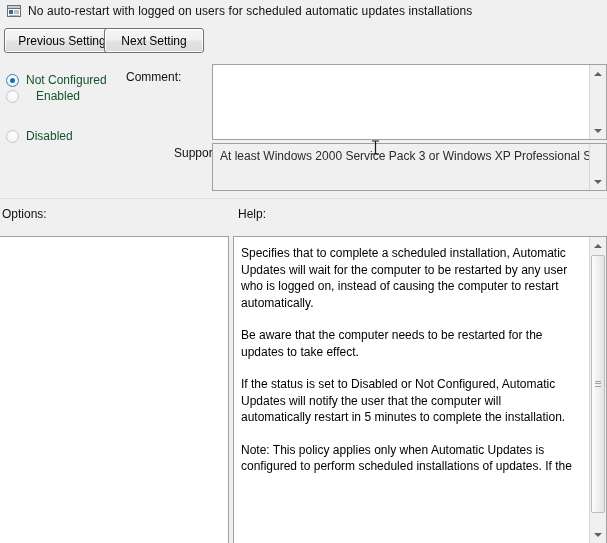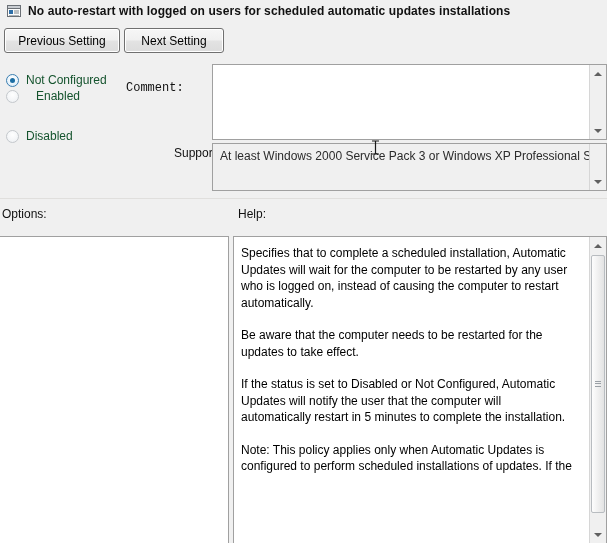--- a/index.html
+++ b/index.html
@@ -29,40 +29,39 @@
     width: 16px; height: 16px;
     margin-left: 6px; margin-right: 6px;
     flex: 0 0 auto;
     position: relative;
   }
   .title-text {
     font-size: 12px;
     color: #111;
     white-space: nowrap;
     letter-spacing: 0.1px;
-    font-weight: bold;
   }
 
   
   .btn {
     position: absolute;
     height: 25px;
     border: 1px solid #707070;
     border-radius: 3px;
     background: linear-gradient(to bottom, #f6f6f6 0%, #f0f0f0 48%, #e3e3e3 52%, #dcdcdc 100%);
     box-shadow: 0 0 0 1px #ffffff inset;
     font-family: "Liberation Sans", sans-serif;
     font-size: 12px;
     color: #000;
     cursor: default;
     display: flex; align-items: center; justify-content: center;
     padding: 0;
   }
   #prev-btn { left: 4px;  top: 28px; width: 116px; }
-  #next-btn { left: 124px; top: 28px; width: 100px; }
+  #next-btn { left: 104px; top: 28px; width: 100px; }
 
   
   .radio-row {
     position: absolute;
     left: 6px;
     display: flex; align-items: center;
     height: 16px;
   }
   #radio-notconfigured { top: 72px; }
   #radio-enabled       { top: 88px; gap: 10px; }
@@ -94,21 +93,21 @@
   }
   .radio-label { font-size: 12px; color: #14532d; }
 
   
   .field-label {
     position: absolute;
     font-size: 12px;
     color: #111;
     white-space: nowrap;
   }
-  #comment-label   { left: 126px; top: 81px; font-family: Liberation Mono, monospace; }
+  #comment-label   { left: 126px; top: 70px; }
   #supported-label { left: 126px; top: 146px; margin-left: 48px; }
   #options-label   { left: 2px;   top: 207px; }
   #help-label      { left: 238px; top: 207px; }
 
   
   .field-box {
     position: absolute;
     box-sizing: border-box;
     border: 1px solid #a0a0a0;
     background: #ffffff;

